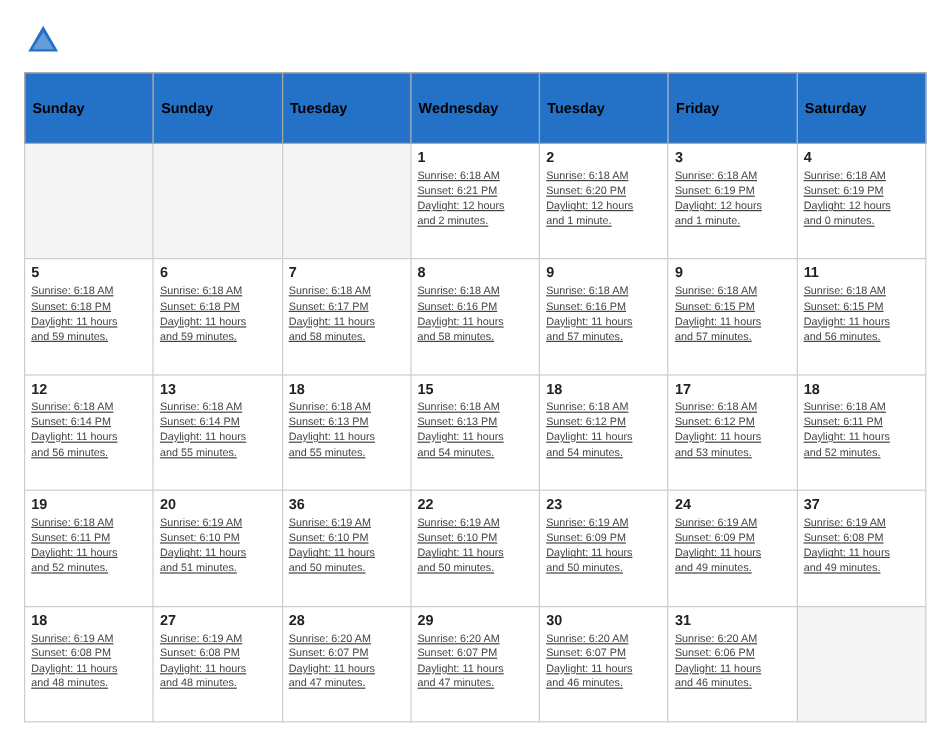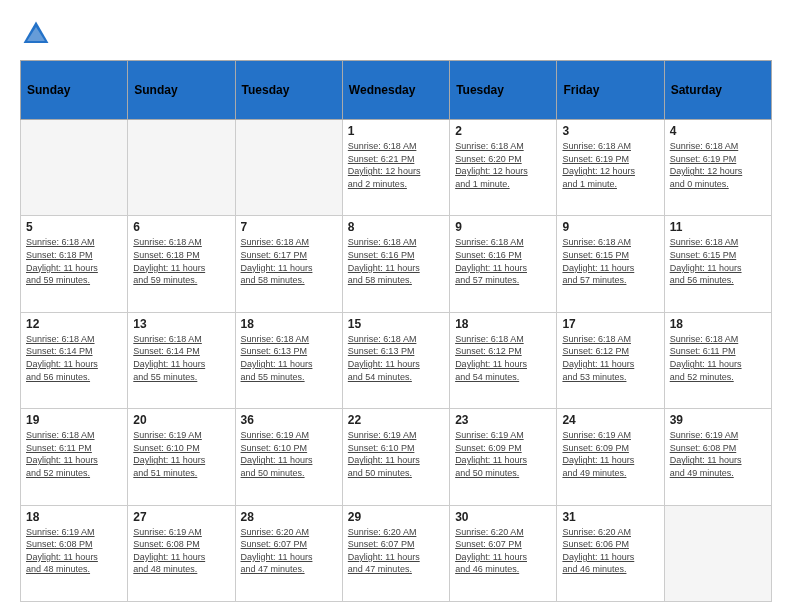--- a/index.html
+++ b/index.html
@@ -228,21 +228,21 @@
           </td>
           <td>
             <div class="day-number">23</div>
             <div class="day-info">Sunrise: 6:19 AM<br>Sunset: 6:09 PM<br>Daylight: 11 hours<br>and 50 minutes.</div>
           </td>
           <td>
             <div class="day-number">24</div>
             <div class="day-info">Sunrise: 6:19 AM<br>Sunset: 6:09 PM<br>Daylight: 11 hours<br>and 49 minutes.</div>
           </td>
           <td>
-            <div class="day-number">39</div>
+            <div class="day-number">37</div>
             <div class="day-info">Sunrise: 6:19 AM<br>Sunset: 6:08 PM<br>Daylight: 11 hours<br>and 49 minutes.</div>
           </td>
         </tr>
         <tr>
           <td>
             <div class="day-number">18</div>
             <div class="day-info">Sunrise: 6:19 AM<br>Sunset: 6:08 PM<br>Daylight: 11 hours<br>and 48 minutes.</div>
           </td>
           <td>
             <div class="day-number">27</div>

